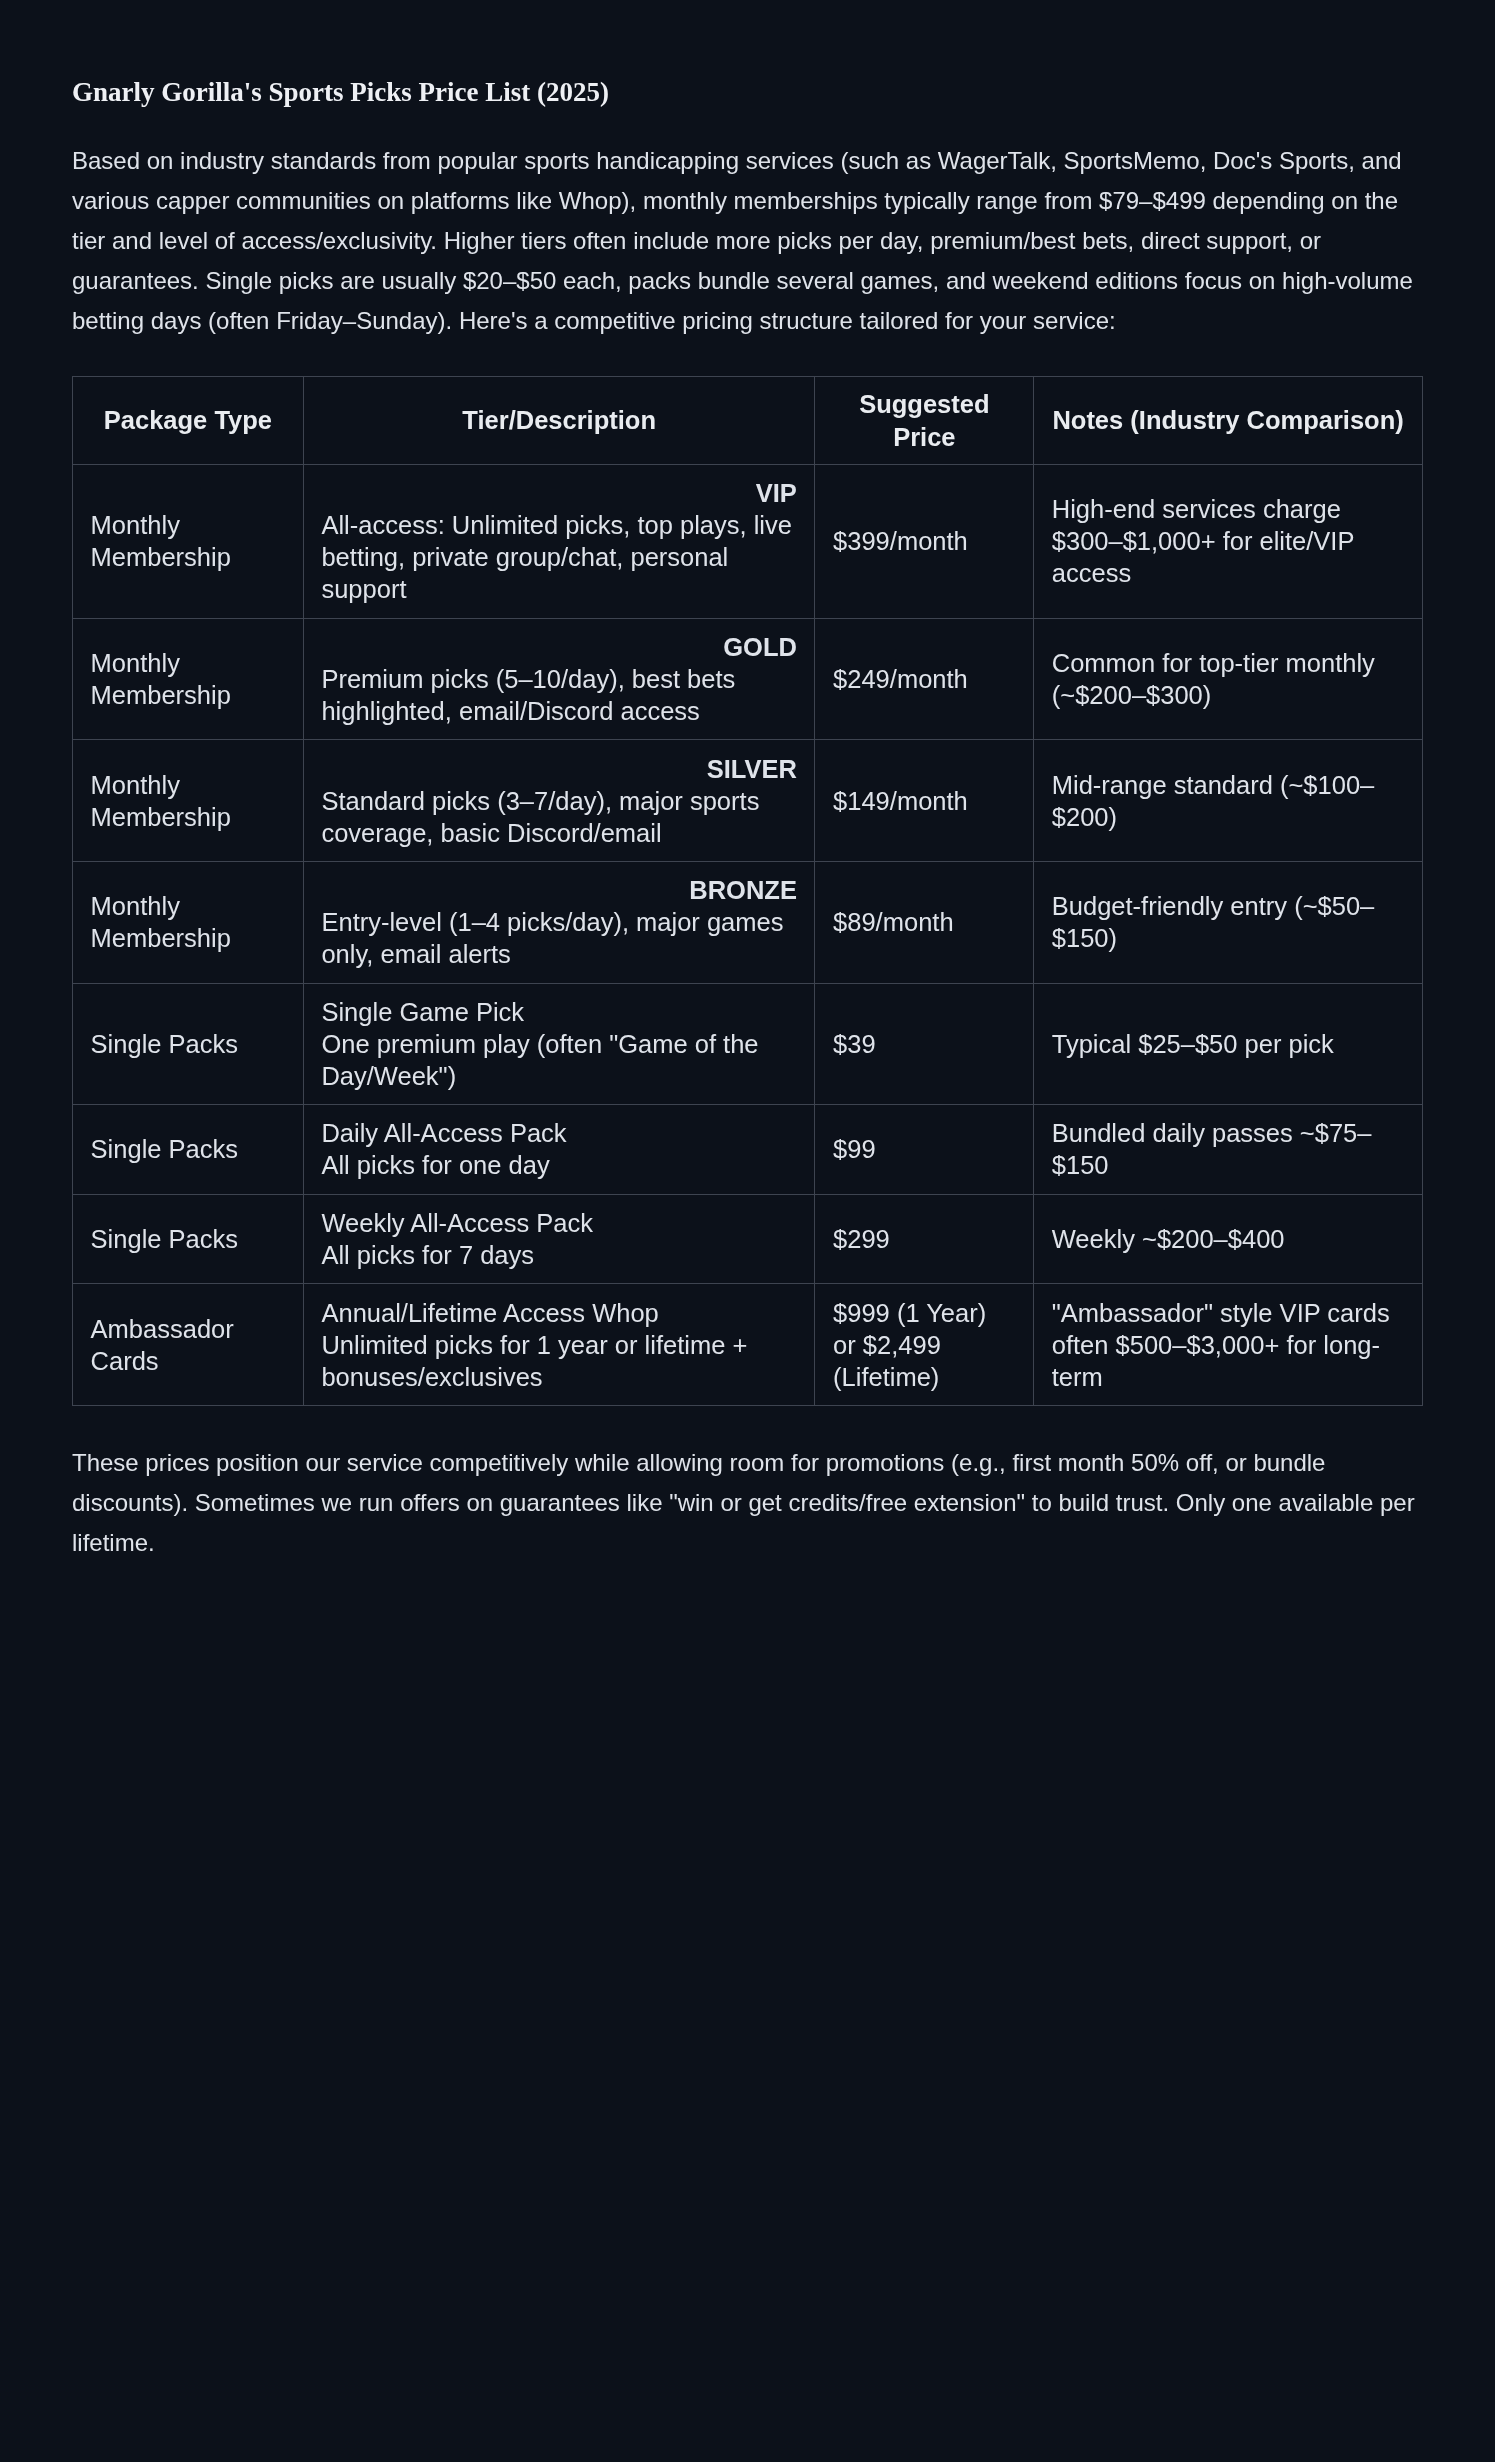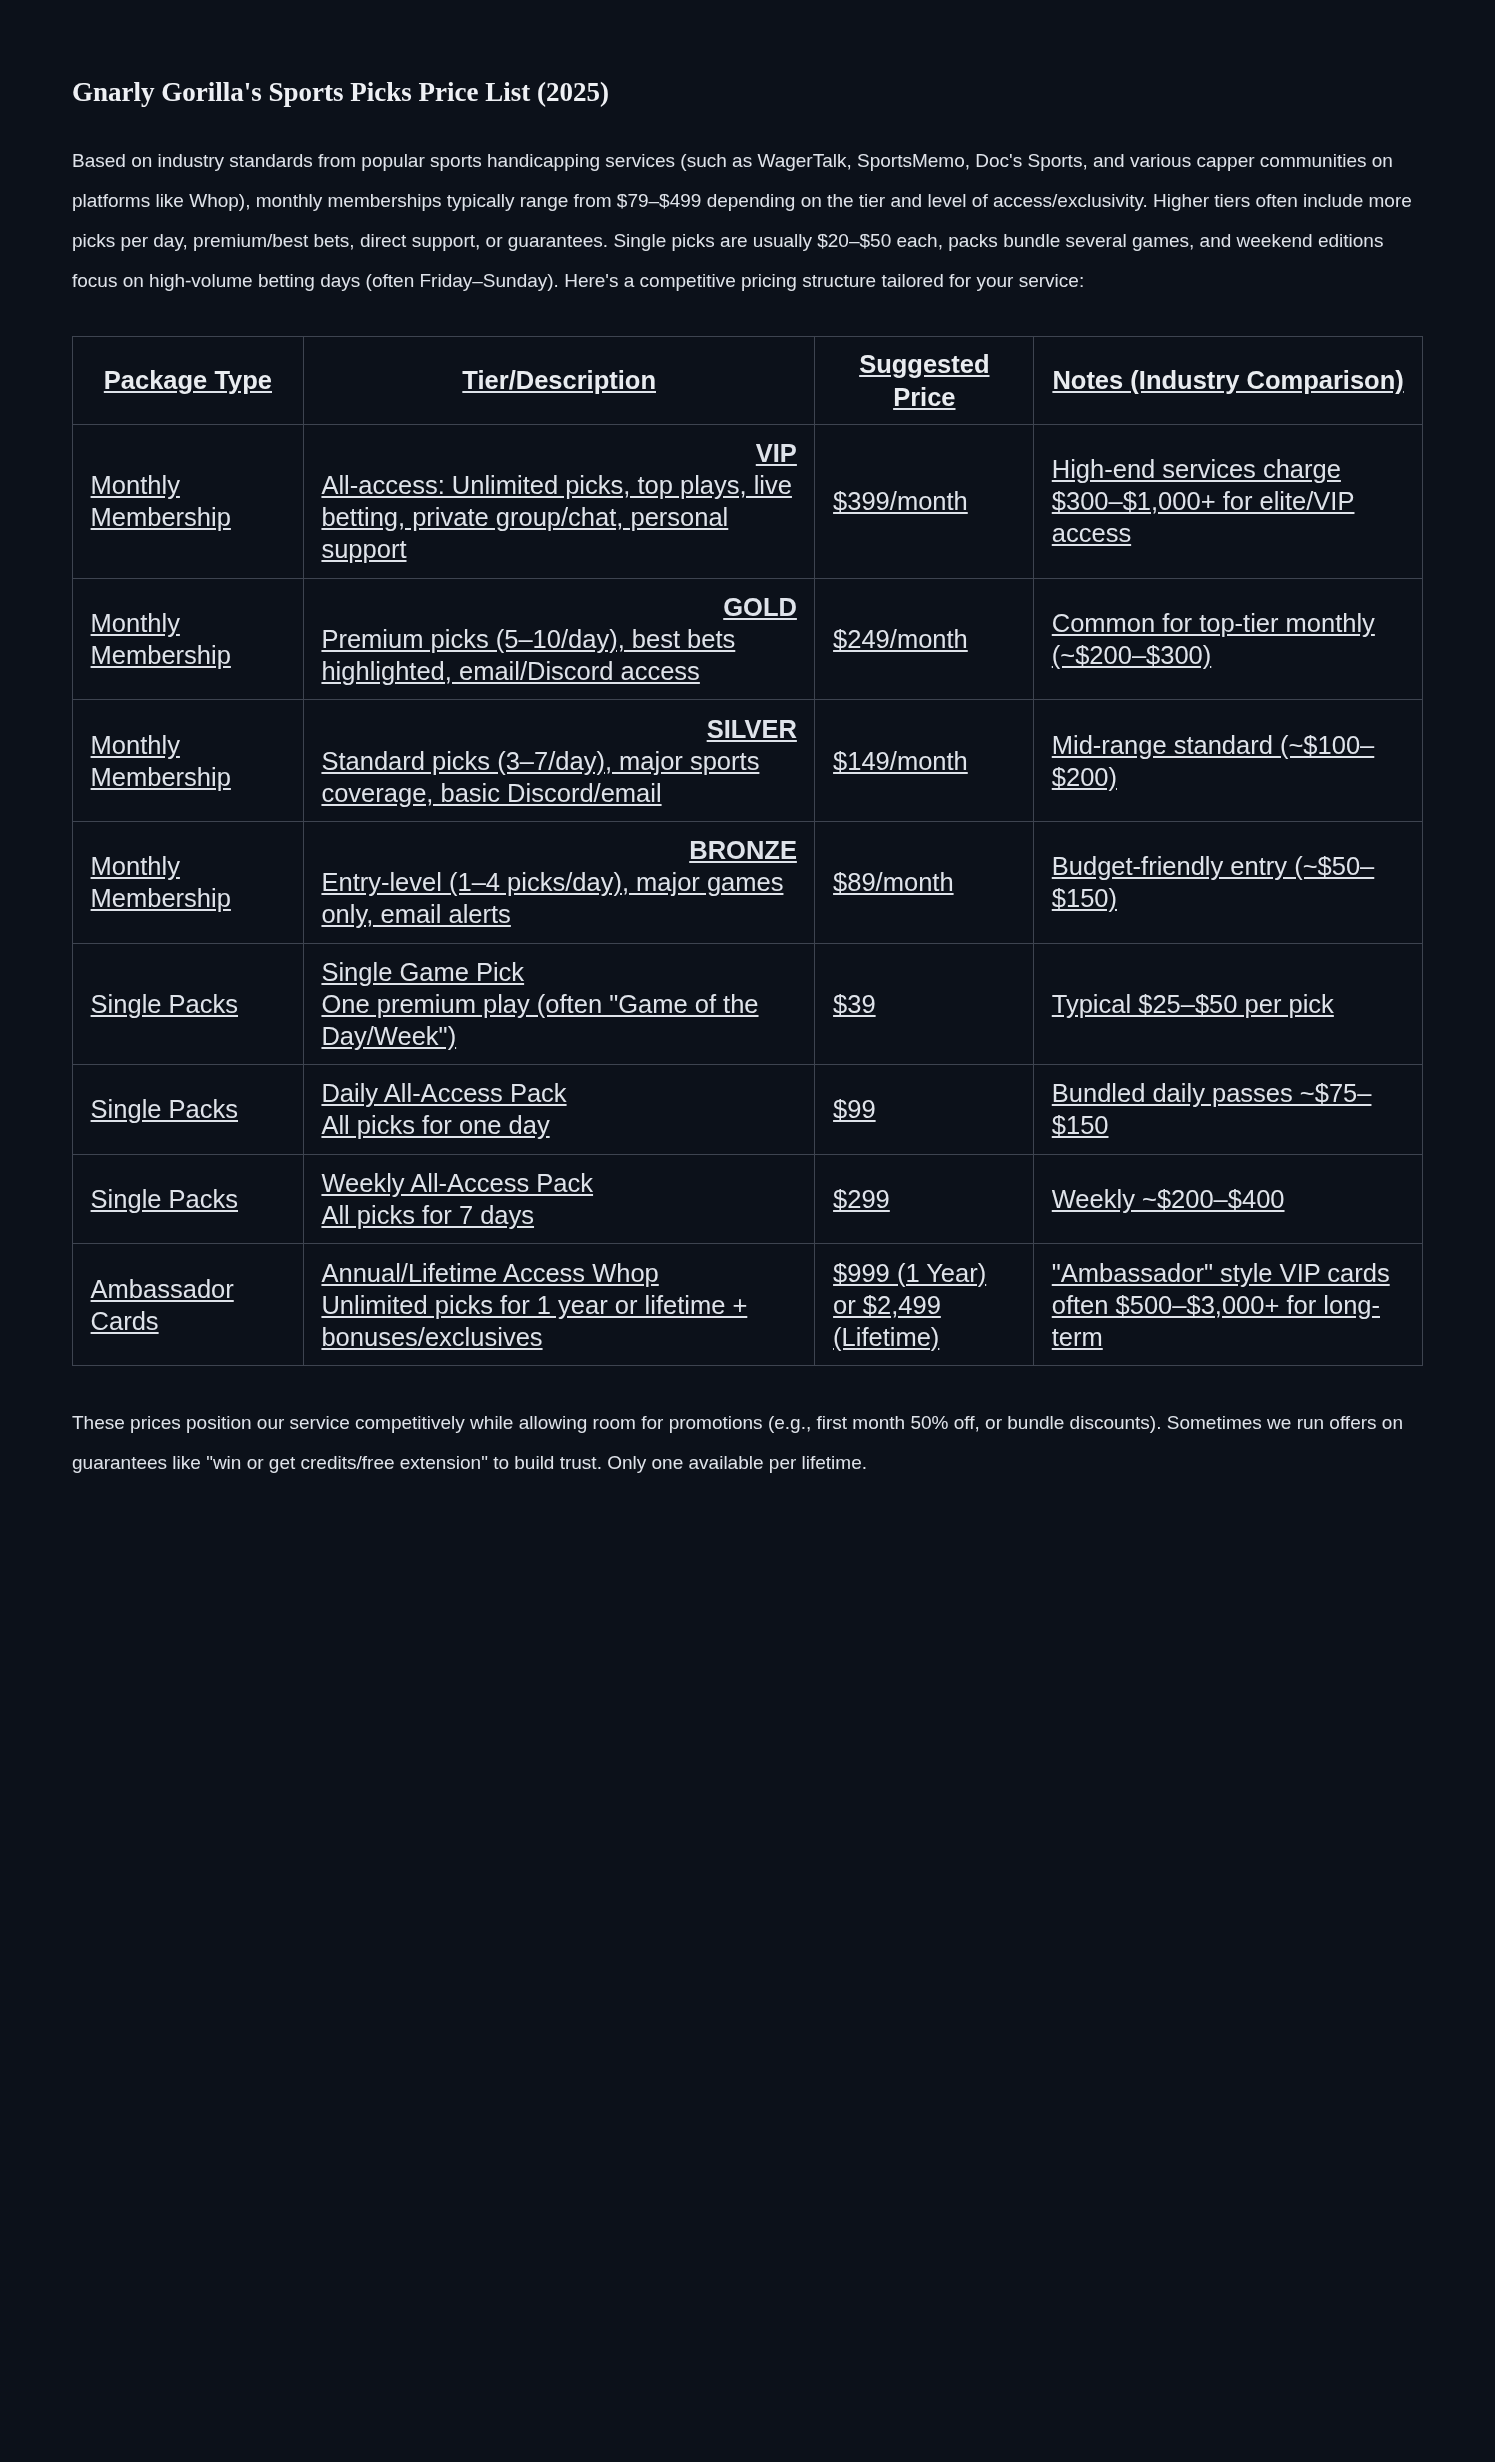--- a/index.html
+++ b/index.html
@@ -19,31 +19,30 @@
   }
   h1.doc-title {
     font-size: 27px;
     line-height: 37px;
     font-weight: 700;
     color: #eef0f4;
     margin: 0 0 30px 0;
     font-family: Liberation Serif, serif;
   }
   .para {
-    font-size: 19px;
+    font-size: 24px;
     line-height: 40px;
     margin: 0;
     color: #dfe3ea;
   }
   table.price-table {
     width: 100%;
     border-collapse: collapse;
     table-layout: fixed;
     margin-top: 35px;
-    text-decoration: underline;
   }
   .price-table th, .price-table td {
     border: 1.3px solid #3e4450;
     box-sizing: border-box;
   }
   .price-table th {
     font-size: 25.5px;
     font-weight: 700;
     line-height: 33px;
     text-align: center;

